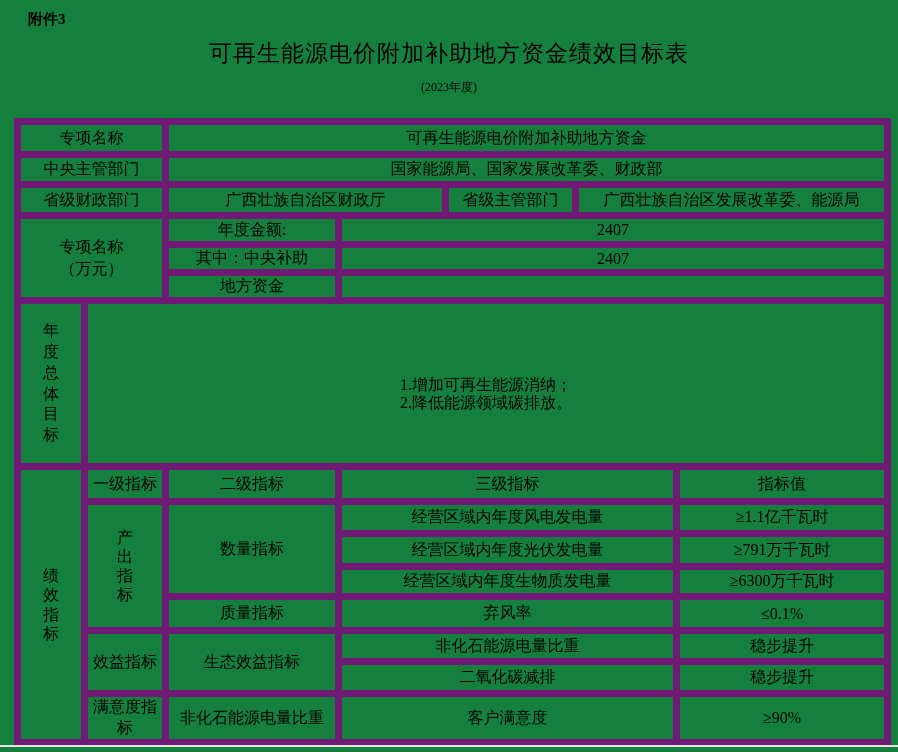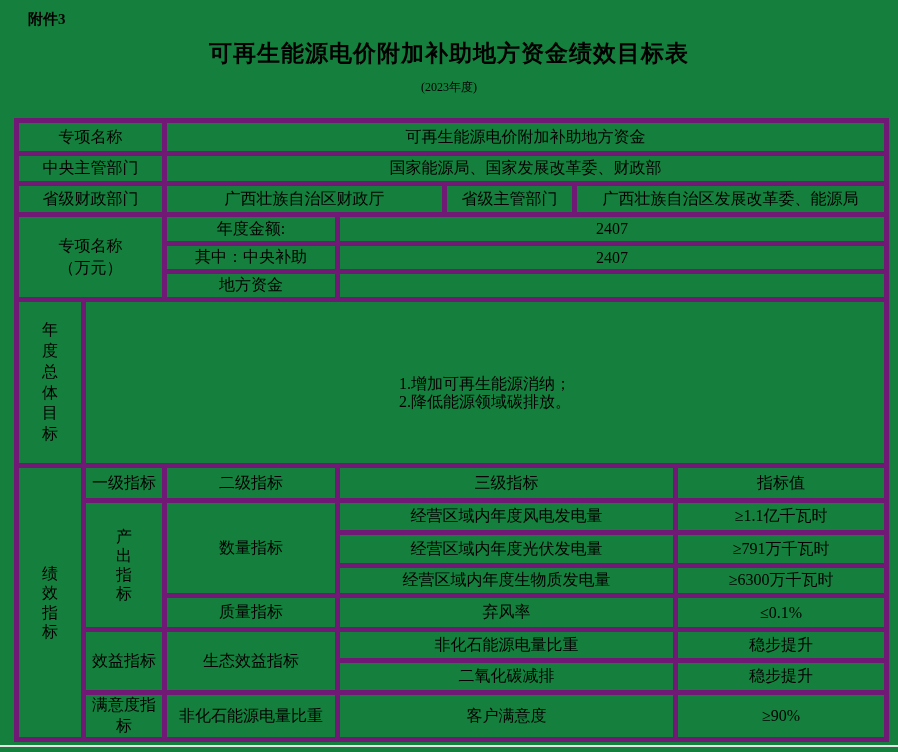--- a/index.html
+++ b/index.html
@@ -26,42 +26,42 @@
     font-weight: bold;
   }
   .doc-title {
     position: absolute;
     top: 38px;
     left: 0;
     width: 898px;
     margin: 0;
     text-align: center;
     font-size: 23px;
-    font-weight: bold;
+    font-weight: normal;
     letter-spacing: 1px;
   }
   .doc-subtitle {
     position: absolute;
     top: 79px;
     left: 0;
     width: 898px;
     text-align: center;
     font-size: 12px;
   }
   table.main {
     position: absolute;
     top: 118px;
     left: 14px;
     width: 870px;
     table-layout: fixed;
     border-collapse: collapse;
     border: 2px solid #000000;
   }
   table.main td {
-    border: 5px solid #701a75;
+    border: 7px solid #701a75;
     text-align: center;
     vertical-align: middle;
     font-size: 16px;
     padding: 0 3px;
     overflow: hidden;
   }
   
   td.fs0 { text-align: left; padding-left: 9px; }
   td.fs1 { text-align: left; padding-left: 34px; margin-top: 36px; }
   td.fs2 { text-align: left; padding-left: 82px; }

